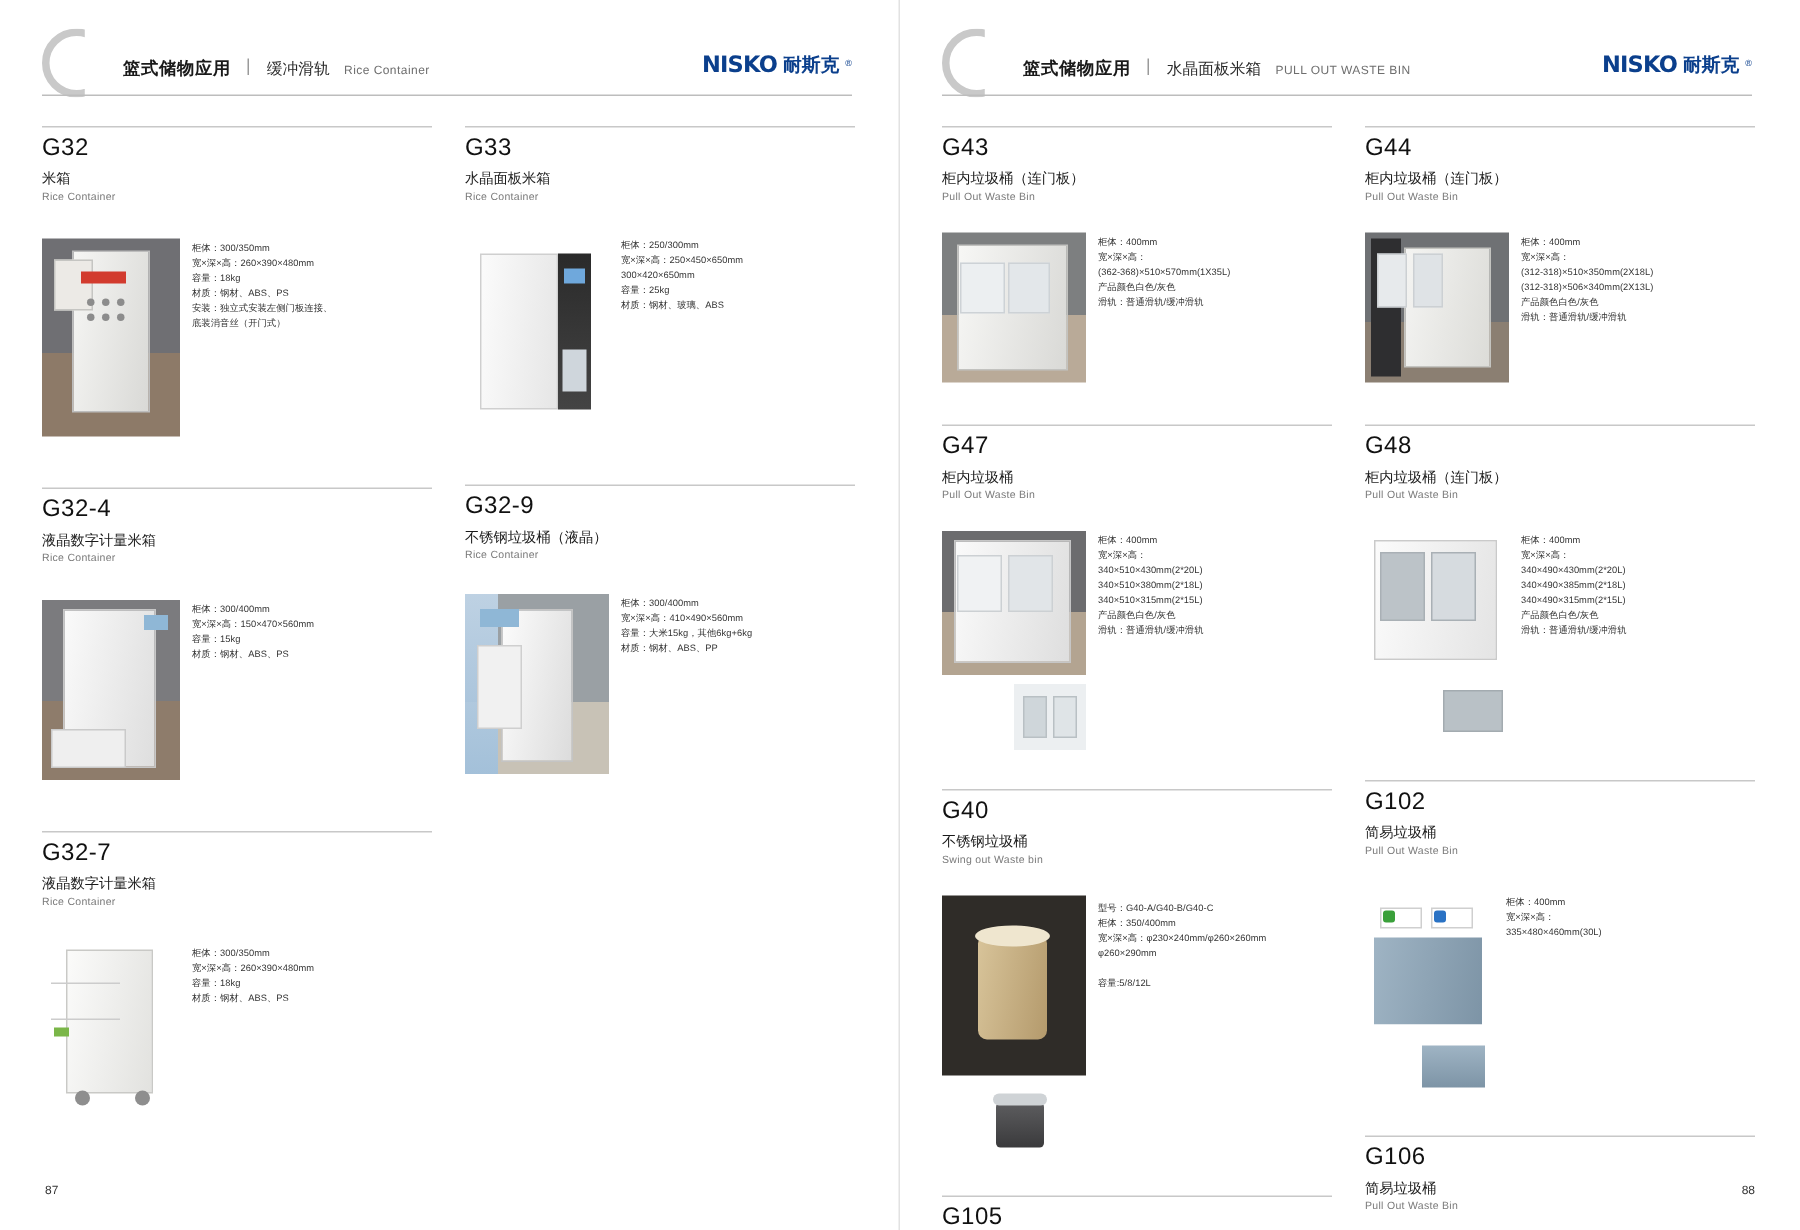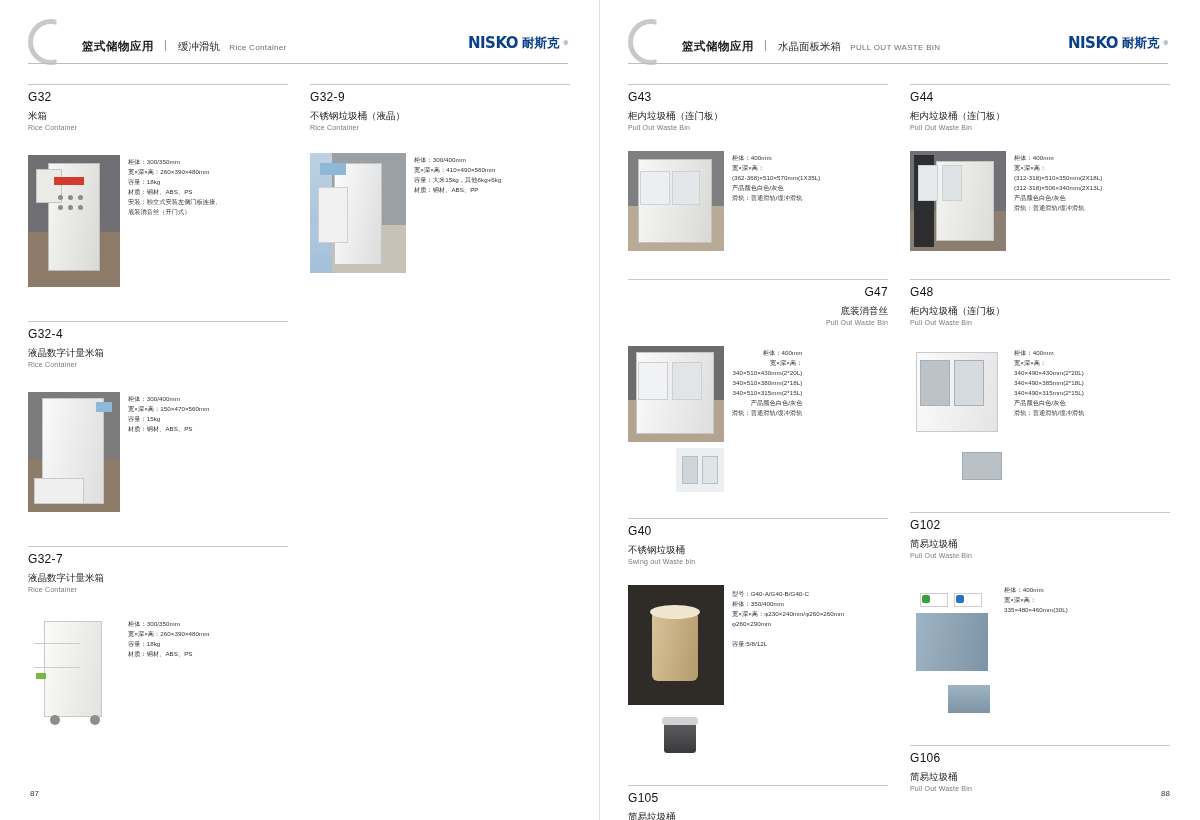--- a/index.html
+++ b/index.html
@@ -34,21 +34,21 @@
   .logo-n { font-size: 15px; font-weight: bold; color: #0b3f8c; letter-spacing: -0.5px; font-family: "DejaVu Sans", sans-serif; }
   .logo-cn { font-size: 12.5px; font-weight: bold; color: #0b3f8c; letter-spacing: 0px; }
   .logo-r { font-size: 6px; color: #0b3f8c; vertical-align: super; }
 
   
   .cols { position: absolute; top: 84px; left: 28px; width: 542px; display: flex; gap: 22px; }
   .col { width: 260px; }
 
   .item { margin-bottom: 6px; }
   .item-rule { height: 1px; background: #c8c8c8; margin-bottom: 5px; }
-  .code { font-size: 12px; color: #111; margin-bottom: 6px; letter-spacing: .3px; }
+  .code { font-size: 16px; color: #111; margin-bottom: 6px; letter-spacing: .3px; }
   .name-cn { font-size: 9.5px; color: #1a1a1a; line-height: 1.35; }
   .name-en { font-size: 7px; color: #7a7a7a; line-height: 1.45; letter-spacing: .2px; }
 
   .body { display: flex; gap: 8px; margin-top: 8px; }
   .photo-wrap { position: relative; }
   .spec { font-size: 6.2px; color: #333; line-height: 1.62; letter-spacing: .05px; white-space: pre-line; }
 
   
   .ph { position: relative; overflow: hidden; background: #f2f2f2; }
   .ph::after { content: ""; position: absolute; inset: 0; }
@@ -239,20 +239,42 @@
 宽×深×高：260×390×480mm
 容量：18kg
 材质：钢材、ABS、PS</div>
           </div>
         </div>
 
       </div>
 
       <div class="col">
 
+        <div class="item" style="margin-bottom:42px;">
+          <div class="item-rule"></div>
+          <div class="code">G33</div>
+          <div class="name-cn">水晶面板米箱</div>
+          <div class="name-en">Rice Container</div>
+          <div class="body">
+            <div class="photo-wrap" style="margin-top:18px;">
+              <div class="ph shot-g33">
+                <div class="box"></div>
+                <div class="strip">
+                    <div class="scr"></div>
+                    <div class="win"></div>
+                  </div>
+              </div>
+            </div>
+            <div class="spec" style="padding-top:14px;">柜体：250/300mm
+宽×深×高：250×450×650mm
+                300×420×650mm
+容量：25kg
+材质：钢材、玻璃、ABS</div>
+          </div>
+        </div>
 
         <div class="item" style="margin-bottom:42px;">
           <div class="item-rule"></div>
           <div class="code">G32-9</div>
           <div class="name-cn">不锈钢垃圾桶（液晶）</div>
           <div class="name-en">Rice Container</div>
           <div class="body">
             <div class="photo-wrap" style="margin-top:12px;">
               <div class="ph shot-g326">
                 <div class="bt"></div>
@@ -311,24 +333,24 @@
               </div>
             </div>
             <div class="spec" style="padding-top:12px;">柜体：400mm
 宽×深×高：
 (362-368)×510×570mm(1X35L)
 产品颜色白色/灰色
 滑轨：普通滑轨/缓冲滑轨</div>
           </div>
         </div>
 
-        <div class="item" style="margin-bottom:26px;text-align:right;">
+        <div class="item" style="margin-bottom:26px;">
           <div class="item-rule"></div>
           <div class="code">G47</div>
-          <div class="name-cn">底装消音丝</div>
+          <div class="name-cn">柜内垃圾桶</div>
           <div class="name-en">Pull Out Waste Bin</div>
           <div class="body">
             <div class="photo-wrap" style="margin-top:10px;">
               <div class="ph shot-g47">
                 <div class="cab"></div>
                   <div class="b1"></div>
                   <div class="b2"></div>
               </div>
               <div class="ph shot-g47b" style="margin-top:6px;margin-left:48px;">
                 <div class="bb"></div>

